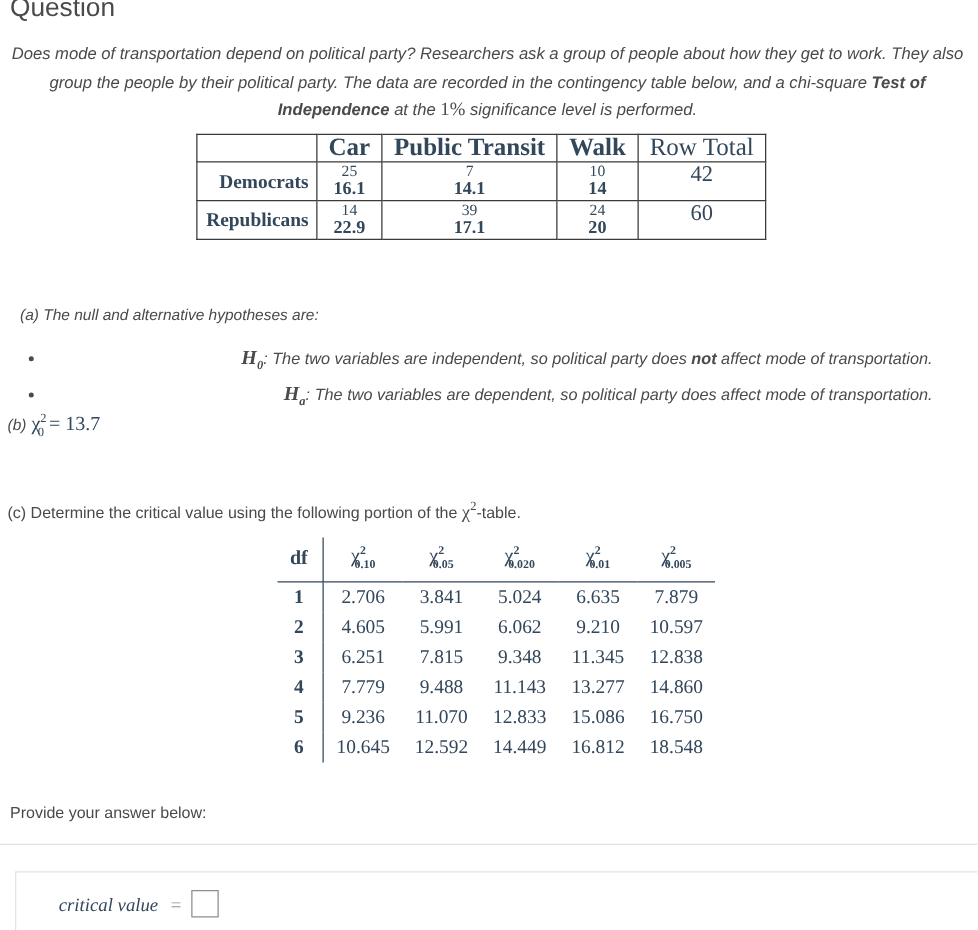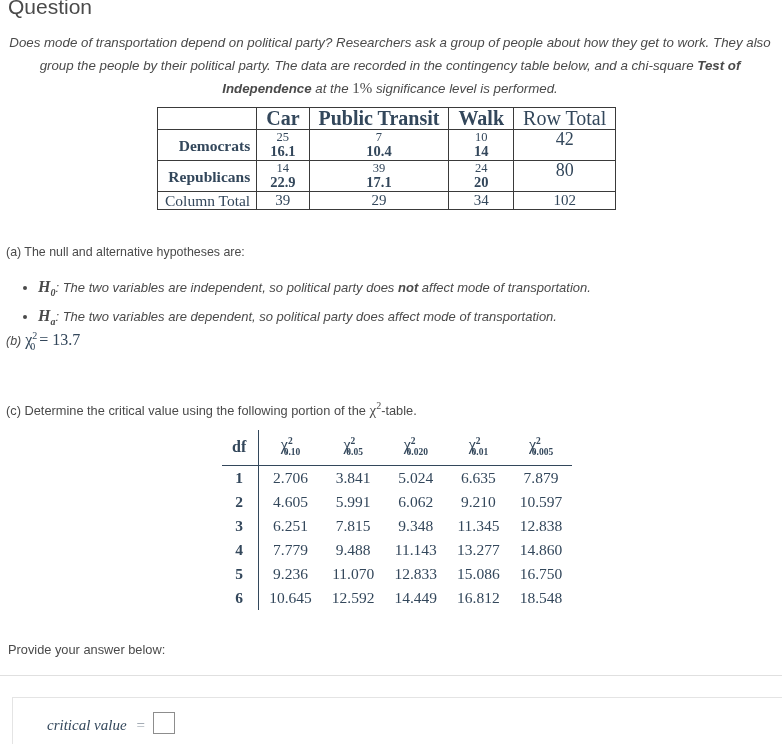--- a/index.html
+++ b/index.html
@@ -83,38 +83,40 @@
   .obs { display: block; font-size: 12.5px; line-height: 13px; }
   .exp { display: block; font-size: 14.5px; line-height: 15px; font-weight: bold; }
   .tot { display: block; font-size: 18px; line-height: 15px; padding-bottom: 12px; }
   td.totcell { vertical-align: top; padding-top: 3px; }
   td.plainnum { font-size: 14px; }
 
   
   .part-a {
     position: absolute;
     top: 245px;
-    left: 6px;
+    left: 16px;
     font-size: 12.4px;
+    font-style: italic;
     color: #4a4a4a;
   }
   ul.hyp {
     position: absolute;
     top: 275px;
     left: 6px;
     margin: 0;
     padding-left: 32px;
     list-style: disc;
     width: 740px;
   }
   ul.hyp li {
     font-size: 13px;
     font-style: italic;
     line-height: 23px;
     color: #4a4a4a;
+    text-align: right;
   }
   ul.hyp li b { font-weight: bold; }
   .hsym {
     font-family: "Liberation Serif", serif;
     font-style: italic;
     font-weight: bold;
     font-size: 16px;
   }
   .hsym sub { font-size: 10px; font-style: italic; }
 
@@ -267,21 +269,21 @@
       <th class="colhead plain">Row Total</th>
     </tr>
     <tr>
       <td class="rowlabel">Democrats</td>
       <td>
         <span class="obs">25</span>
         <span class="exp">16.1</span>
       </td>
       <td>
         <span class="obs">7</span>
-        <span class="exp">10.4</span>
+        <span class="exp">14.1</span>
       </td>
       <td>
         <span class="obs">10</span>
         <span class="exp">14</span>
       </td>
       <td class="totcell">
         <span class="tot">42</span>
       </td>
     </tr>
     <tr>
@@ -292,29 +294,22 @@
       </td>
       <td>
         <span class="obs">39</span>
         <span class="exp">17.1</span>
       </td>
       <td>
         <span class="obs">24</span>
         <span class="exp">20</span>
       </td>
       <td class="totcell">
-        <span class="tot">80</span>
-      </td>
-    </tr>
-    <tr>
-      <td class="rowlabel plain">Column Total</td>
-      <td class="plainnum">39</td>
-      <td class="plainnum">29</td>
-      <td class="plainnum">34</td>
-      <td class="plainnum">102</td>
+        <span class="tot">60</span>
+      </td>
     </tr>
   </tbody>
     </table>
 </div>
 
 <div class="part-a">(a)  The null and alternative hypotheses are:</div>
 
 <ul class="hyp">
   <li>
     <span class="hsym"><span>H</span><sub>0</sub></span><span>: The two variables are independent, so political party does </span><b>not</b><span> affect mode of transportation.</span>

